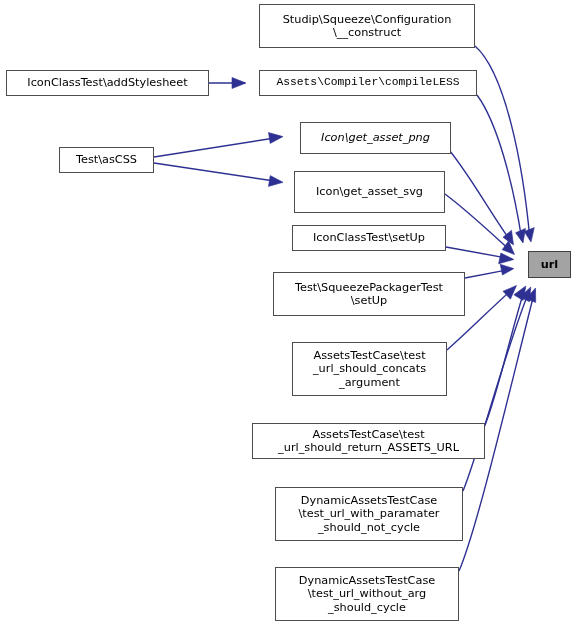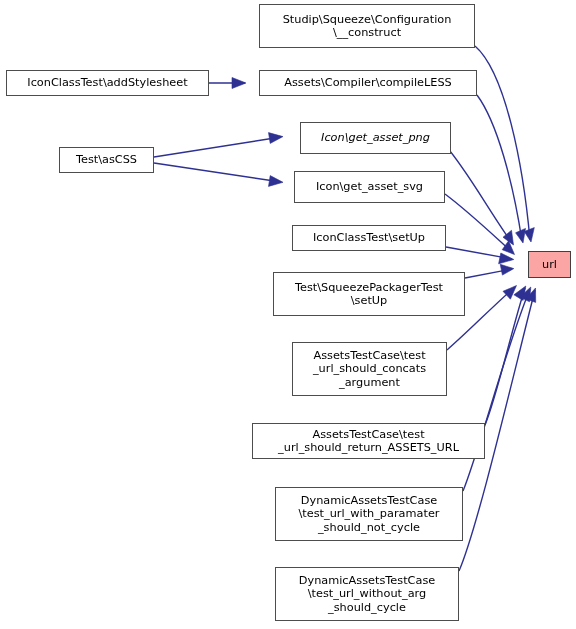--- a/index.html
+++ b/index.html
@@ -46,22 +46,23 @@
     color: #000000;
     font-family: "DejaVu Sans", sans-serif;
     font-size: 11.3px;
     line-height: 13.4px;
     letter-spacing: 0px;
     white-space: pre-line;
     padding: 0 4px;
     z-index: 3;
   }
   .node-box.node-current {
-    background: #fca5a5;
+    background: #a3a3a3;
     border-color: #404040;
+    font-weight: bold;
   }
 </style>
 </head>
 <body>
 
 <div id="graph-root">
   <svg class="graph-canvas" viewBox="0 0 576 629" xmlns="http://www.w3.org/2000/svg">
     <g id="edge-layer">
         <path class="edge-path" d="M 209,83 L 245,83" stroke="#2E3192"></path>
         <polygon class="edge-arrow" points="246,83 232,77.5 232,88.5" fill="#2E3192" stroke="#2E3192"></polygon>
@@ -88,24 +89,24 @@
         <path class="edge-path" d="M 463,491 C 479,452 505,350 530,289" stroke="#2E3192"></path>
         <polygon class="edge-arrow" points="530.8,287 519.9,297 529.5,301.8" fill="#2E3192" stroke="#2E3192"></polygon>
         <path class="edge-path" d="M 459,571 C 478,527 513,376 535,290" stroke="#2E3192"></path>
         <polygon class="edge-arrow" points="535.5,288 525.9,299 535.7,302.4" fill="#2E3192" stroke="#2E3192"></polygon>
       </g>
   </svg>
   <div id="node-layer">
       <div class="node-box" style="left: 259px; top: 4px; width: 216px; height: 44px;">Studip\Squeeze\Configuration
 \__construct</div>
       <div class="node-box" style="left: 6px; top: 70px; width: 203px; height: 26px;">IconClassTest\addStylesheet</div>
-      <div class="node-box" style="left: 259px; top: 70px; width: 218px; height: 26px;">Assets\Compiler\compileLESS</div>
+      <div class="node-box" style="left: 259px; top: 70px; width: 218px; height: 26px; font-family: Liberation Mono, monospace;">Assets\Compiler\compileLESS</div>
       <div class="node-box" style="left: 59px; top: 147px; width: 95px; height: 26px;">Test\asCSS</div>
       <div class="node-box" style="left: 300px; top: 122px; width: 151px; height: 32px; font-style: italic;">Icon\get_asset_png</div>
-      <div class="node-box" style="left: 294px; top: 171px; width: 151px; height: 32px;">Icon\get_asset_svg</div>
+      <div class="node-box" style="left: 294px; top: 171px; width: 151px; height: 42px;">Icon\get_asset_svg</div>
       <div class="node-box" style="left: 292px; top: 225px; width: 154px; height: 26px;">IconClassTest\setUp</div>
       <div class="node-box" style="left: 273px; top: 272px; width: 192px; height: 44px;">Test\SqueezePackagerTest
 \setUp</div>
       <div class="node-box" style="left: 292px; top: 342px; width: 155px; height: 54px;">AssetsTestCase\test
 _url_should_concats
 _argument</div>
       <div class="node-box" style="left: 252px; top: 423px; width: 233px; height: 36px;">AssetsTestCase\test
 _url_should_return_ASSETS_URL</div>
       <div class="node-box" style="left: 275px; top: 487px; width: 188px; height: 54px;">DynamicAssetsTestCase
 \test_url_with_paramater

